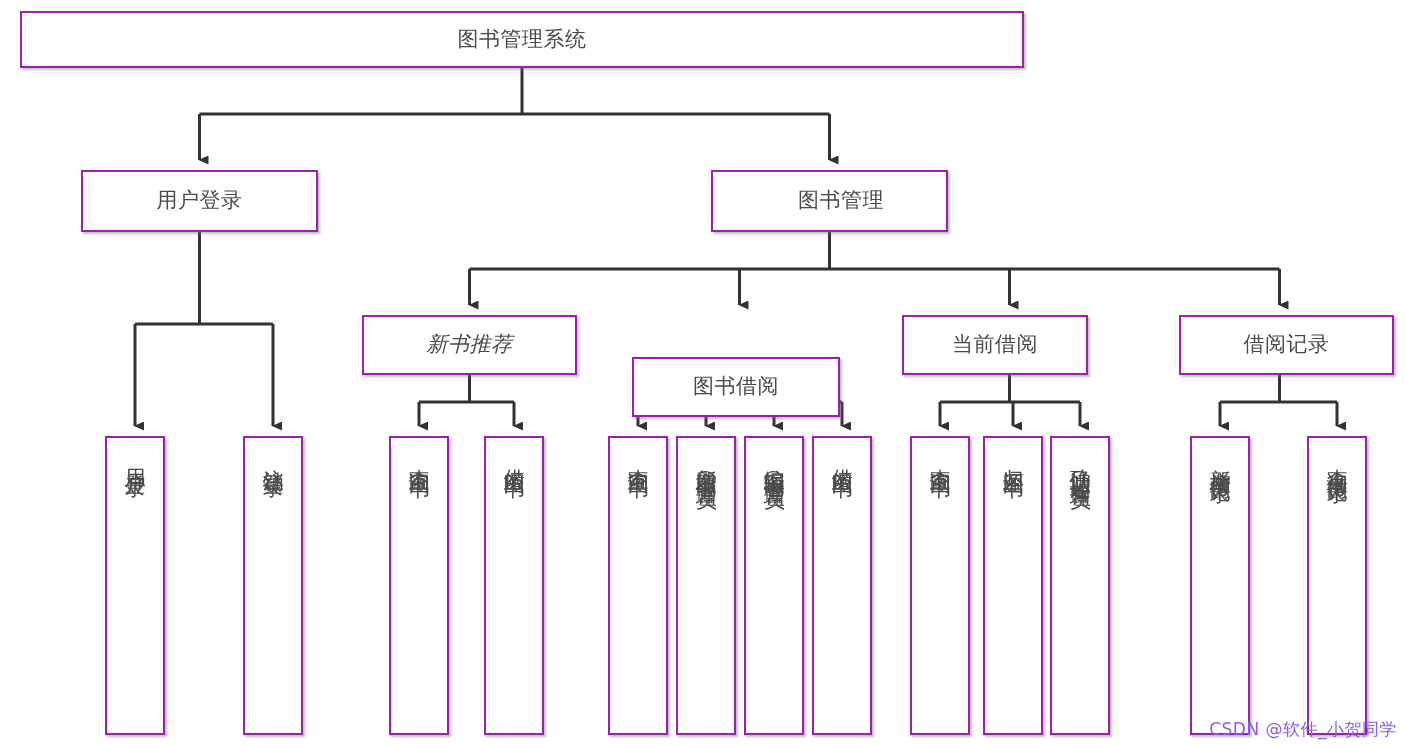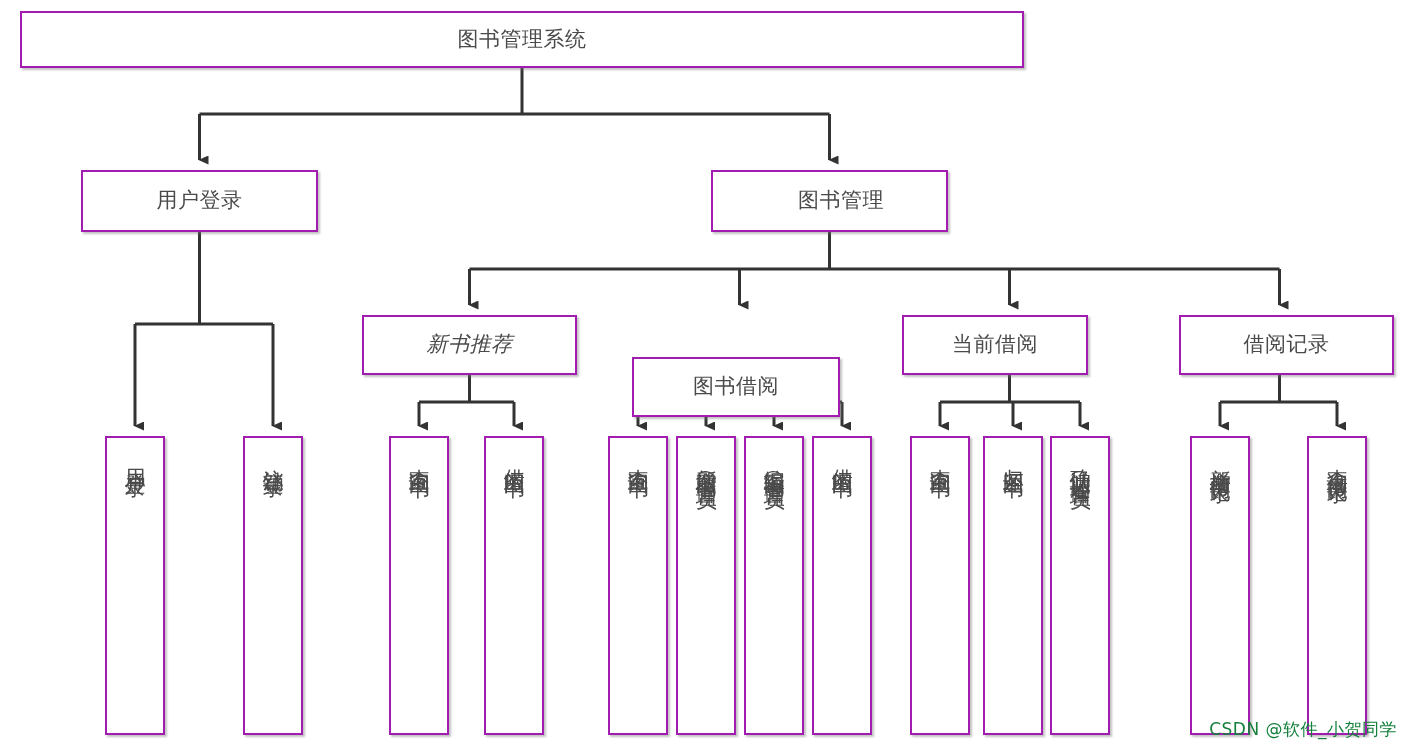--- a/index.html
+++ b/index.html
@@ -56,21 +56,21 @@
     font-size: 21px;
     line-height: 1.25;
     letter-spacing: 3px;
     max-height: 275px;
   }
   #watermark {
     position: absolute;
     right: 8px;
     bottom: 6px;
     font-size: 17px;
-    color: #15803d;
+    color: #8b5cf6;
     white-space: nowrap;
     letter-spacing: 0.5px;
     font-family: "DejaVu Sans", "Liberation Sans", sans-serif;
   }
 </style>
 </head>
 <body>
 
 <div id="diagram-root">
 

